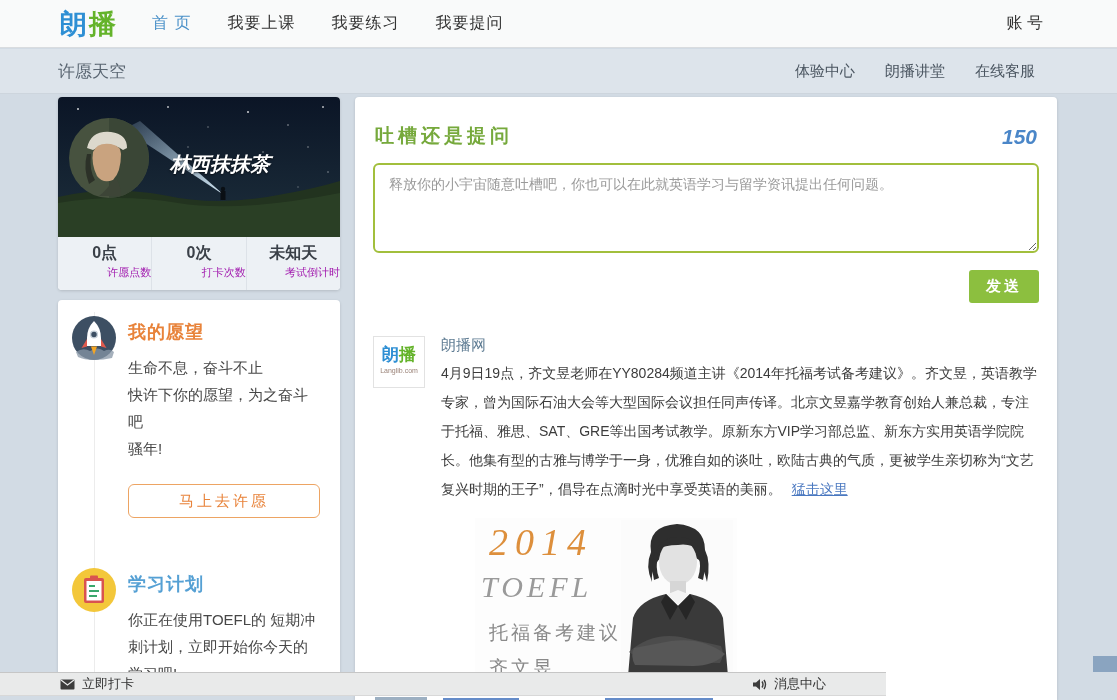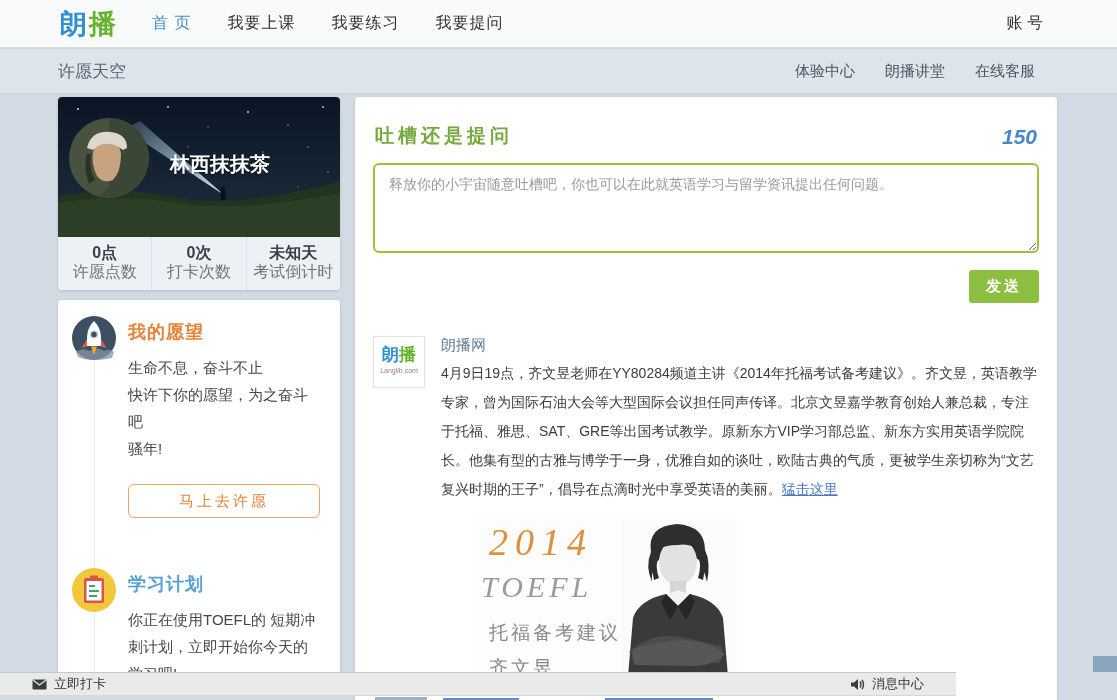--- a/index.html
+++ b/index.html
@@ -22,31 +22,31 @@
   .subbar { position:absolute; top:49px; left:0; width:1117px; height:45px;
     background:#dde4eb; border-bottom:1px solid #cdd5dd; display:flex; align-items:center;
     padding:0 82px 0 58px; }
   .subbar-title { font-size:17px; color:#5a6672; }
   .subbar-links { margin-left:auto; display:flex; gap:30px; font-size:15px; color:#4a5560; }
   .subbar-links span { cursor:pointer; }
 
   
   .profile-card { position:absolute; top:97px; left:58px; width:282px; height:193px;
     border-radius:4px; overflow:hidden; box-shadow:0 1px 3px rgba(0,0,0,.15); background:#fff; }
-  .banner { position:relative; width:282px; height:140px; }
+  .banner { position:relative; width:282px; height:140px;font-style:italic; }
   .banner svg { display:block; }
   .avatar { position:absolute; top:21px; left:11px; width:80px; height:80px; border-radius:50%;
     overflow:hidden; }
   .profile-name { position:absolute; top:54px; left:112px; color:#fff; font-size:20px;
     font-weight:bold; text-shadow:0 1px 2px rgba(0,0,0,.6); }
   .stats { display:flex; height:53px; background:#edf1f5; }
   .stat { flex:1; text-align:center; padding-top:6px; border-right:1px solid #dde2e8; cursor:pointer; }
   .stat:last-child { border-right:none; }
   .stat .v { font-size:16px; font-weight:bold; color:#3a4048; line-height:20px; }
-  .stat .l { font-size:16px; color:#737373; line-height:18px; }
+  .stat .l { font-size:11px; color:#a21caf; line-height:18px;text-align:right; }
 
   .side-card { position:absolute; top:300px; left:58px; width:282px; height:392px;
     background:#fff; border-radius:4px 4px 0 0; box-shadow:0 1px 3px rgba(0,0,0,.15); }
   .timeline { position:absolute; left:36px; top:12px; bottom:12px; width:1px; background:#ececec; }
   .side-section { position:relative; padding:20px 20px 0 70px; }
   .side-section.second { margin-top:34px; }
   .side-icon { position:absolute; left:14px; top:16px; width:44px; height:44px; }
   .side-title { font-size:18px; font-weight:bold; margin-bottom:10px; letter-spacing:1px; }
   .side-title.orange { color:#e8833a; }
   .side-title.blue { color:#55a0d4; }
@@ -75,44 +75,44 @@
   .post { display:flex; gap:16px; padding:0 18px; margin-top:33px; }
   .post-avatar { width:52px; height:52px; background:#fff; border:1px solid #e2e2e2;
     text-align:center; flex-shrink:0; cursor:pointer; }
   .post-avatar .pl { font-size:17px; font-weight:bold; line-height:22px; margin-top:7px; }
   .post-avatar .pl .l1 { color:#2e8fd4; }
   .post-avatar .pl .l2 { color:#64b32a; }
   .post-avatar .pd { font-size:7px; color:#9b8378; line-height:10px; }
   .post-main { flex:1; min-width:0; }
   .post-author { font-size:15px; color:#607d94; margin-bottom:4px; cursor:pointer; }
   .post-body { font-size:14px; color:#3c3c3c; line-height:29px; }
-  .post-link { color:#4a78c0; text-decoration:underline; cursor:pointer; }
+  .post-link { color:#4a78c0; text-decoration:underline; cursor:pointer;margin-left:10px; }
 
   .post-image { position:relative; margin-top:14px; width:262px; height:172px;
     background:#fdfdfd; cursor:pointer;margin-left:34px; }
   .pi-year { position:absolute; top:2px; left:14px; font-family:"Liberation Serif","DejaVu Serif",serif;
     font-style:italic; font-size:38px; color:#dd8f3c; letter-spacing:7px; }
   .pi-exam { position:absolute; top:52px; left:6px; font-family:"Liberation Serif","DejaVu Serif",serif;
     font-style:italic; font-size:30px; color:#9a9a9a; letter-spacing:4px; }
   .pi-cap1 { position:absolute; top:102px; left:14px; font-family:"Liberation Serif","DejaVu Serif",serif;
     font-size:19px; color:#8a8a8a; letter-spacing:3px; }
   .pi-cap2 { position:absolute; top:137px; left:14px; font-family:"Liberation Serif","DejaVu Serif",serif;
     font-size:19px; color:#8a8a8a; letter-spacing:3px; }
   .pi-photo { position:absolute; top:2px; right:4px; width:112px; height:168px; }
 
   
   .next-avatar { position:absolute; top:600px; left:20px; width:52px; height:14px; background:#9db0c2; }
   .next-frag { position:absolute; top:601px; height:8px; background:#4a78c0; opacity:.85; }
   .nf1 { left:88px; width:76px; }
   .nf2 { left:250px; width:108px; }
 
   
-  .bottombar { position:absolute; top:672px; left:0; width:956px; height:24px;
+  .bottombar { position:absolute; top:672px; left:0; width:886px; height:24px;
     background:#e9eaea; border-top:1px solid #c6c6c6; border-bottom:1px solid #d8d8d8;
-    display:flex; align-items:center; padding:0 32px; z-index:30; }
+    display:flex; align-items:center; padding:0 60px; z-index:30; }
   .bb-group { display:flex; align-items:center; gap:7px; font-size:13px; color:#333;
     cursor:pointer; }
   .bb-right { margin-left:auto; }
 
   .float-widget { position:absolute; top:656px; right:0; width:24px; height:16px;
     background:#8aa4c0; z-index:5; }
 </style>
 </head>
 <body>
 

